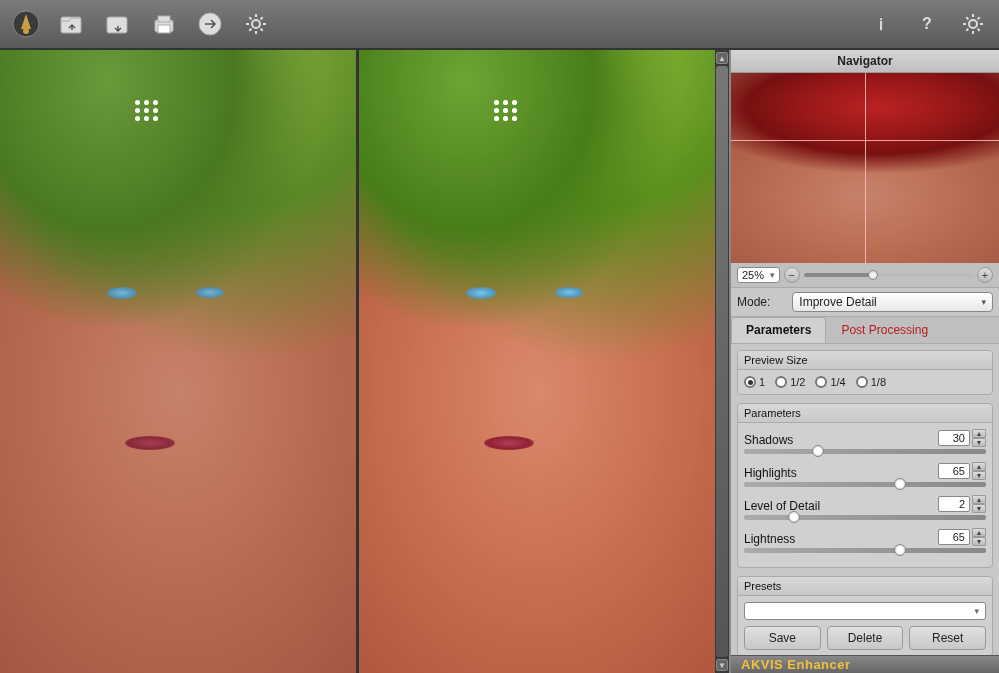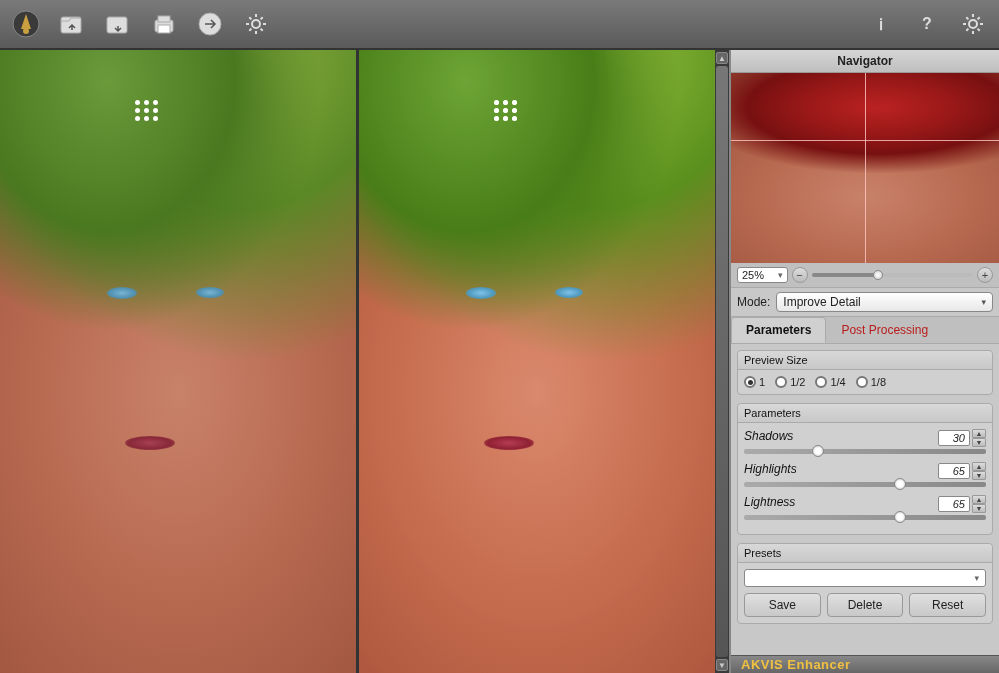--- a/index.html
+++ b/index.html
@@ -185,21 +185,21 @@
       border-bottom: 1px solid #aaa;
     }
     .zoom-box {
       background: #fff;
       border: 1px solid #888;
       border-radius: 3px;
       padding: 1px 4px;
       font-size: 11px;
       display: flex;
       align-items: center;
-      gap: 14px;
+      gap: 6px;
     }
     .zoom-box .dropdown-arrow {
       font-size: 9px;
       color: #666;
     }
     .zoom-minus, .zoom-plus {
       width: 16px;
       height: 16px;
       border-radius: 50%;
       background: linear-gradient(to bottom, #ddd, #bbb);
@@ -243,20 +243,21 @@
       flex: 1;
       background: linear-gradient(to bottom, #fff, #e8e8e8);
       border: 1px solid #888;
       border-radius: 4px;
       padding: 2px 6px;
       font-size: 12px;
       display: flex;
       align-items: center;
       justify-content: space-between;
       cursor: pointer;
+      margin-left: 16px;
     }
     .mode-select-arrow {
       font-size: 9px;
       color: #555;
     }
 
     
     #tabs {
       display: flex;
       background: #bfbfbf;
@@ -334,23 +335,22 @@
       font-size: 11px;
     }
 
     
     .param-row {
       margin-bottom: 8px;
     }
     .param-label-row {
       display: flex;
       justify-content: space-between;
-      align-items: flex-start;
+      align-items: flex-end;
       margin-bottom: 2px;
-      font-style: italic;
     }
     .param-label {
       font-size: 12px;
       color: #111;
     }
     .param-value-box {
       display: flex;
       align-items: center;
       gap: 2px;
     }
@@ -650,20 +650,35 @@
                   <div class="spin-btn">▲</div>
                   <div class="spin-btn">▼</div>
                 </div>
               </div>
             </div>
             <div class="param-slider">
               <div class="param-slider-thumb" style="left:62%;"></div>
             </div>
           </div>
 
+          <div class="param-row">
+            <div class="param-label-row">
+              <span class="param-label">Level of Detail</span>
+              <div class="param-value-box">
+                <span class="param-value">2</span>
+                <div class="param-spinner">
+                  <div class="spin-btn">▲</div>
+                  <div class="spin-btn">▼</div>
+                </div>
+              </div>
+            </div>
+            <div class="param-slider">
+              <div class="param-slider-thumb" style="left:18%;"></div>
+            </div>
+          </div>
 
           <div class="param-row">
             <div class="param-label-row">
               <span class="param-label">Lightness</span>
               <div class="param-value-box">
                 <span class="param-value">65</span>
                 <div class="param-spinner">
                   <div class="spin-btn">▲</div>
                   <div class="spin-btn">▼</div>
                 </div>

